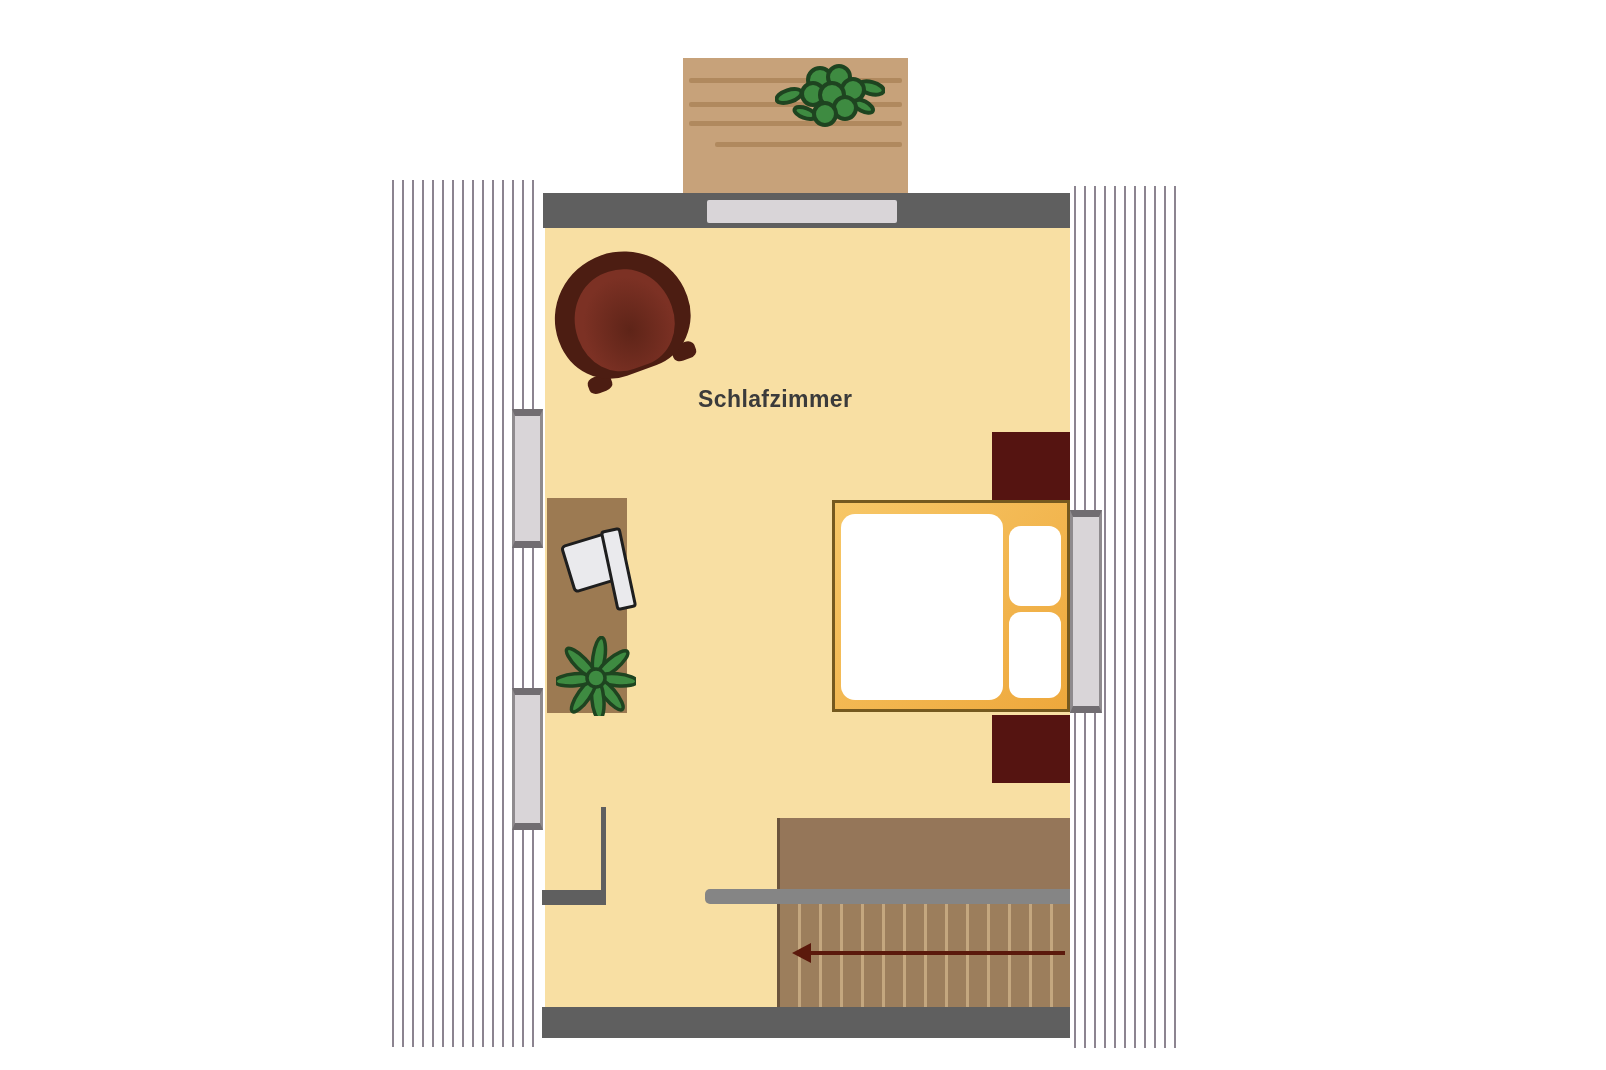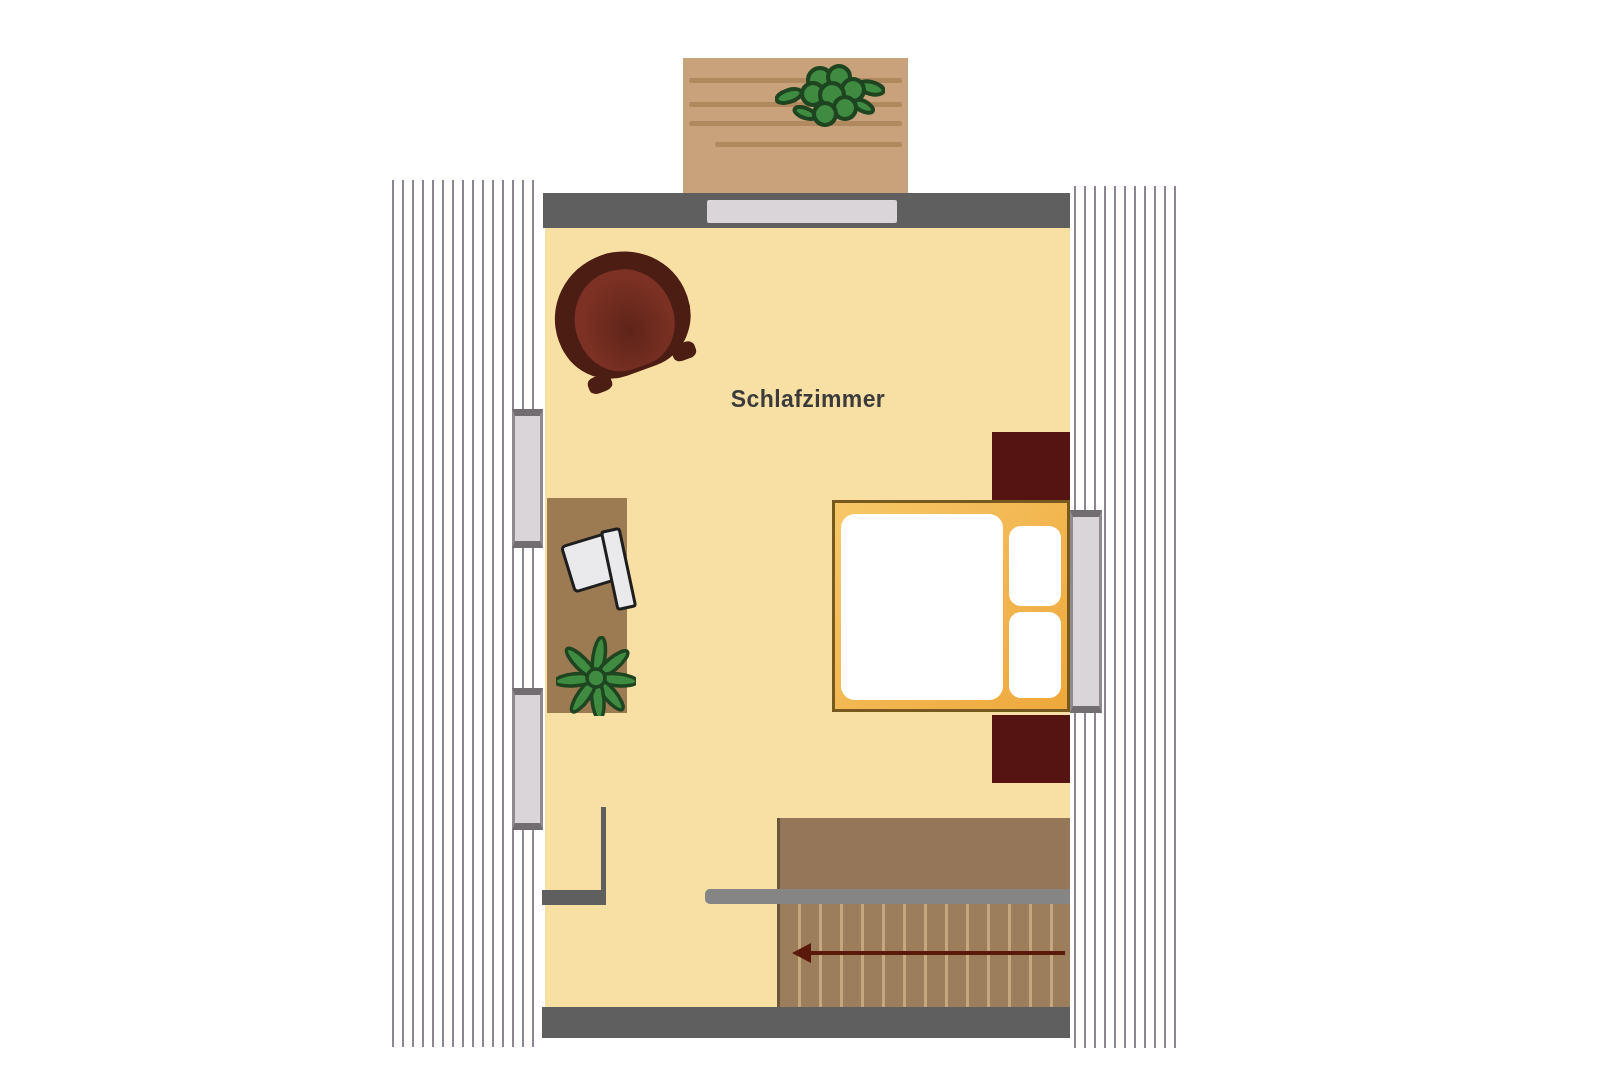--- a/index.html
+++ b/index.html
@@ -87,21 +87,21 @@
 
   .desk-chair{
     background:var(--chair_fill);
     border:3px solid var(--chair_outline);
     box-sizing:border-box;z-index:5;
   }
 
   .room-label{
     color:var(--label_text);
     font-size:23px;font-weight:600;letter-spacing:0.4px;
-    text-align:center;z-index:7;
+    text-align:left;z-index:7;
   }
 
   .balcony-door{background:var(--window_body);border-radius:2px;z-index:3;}
   .door-leaf{background:var(--wall);z-index:5;}
 
   svg{display:block;}
 </style>
 </head>
 <body>
 

